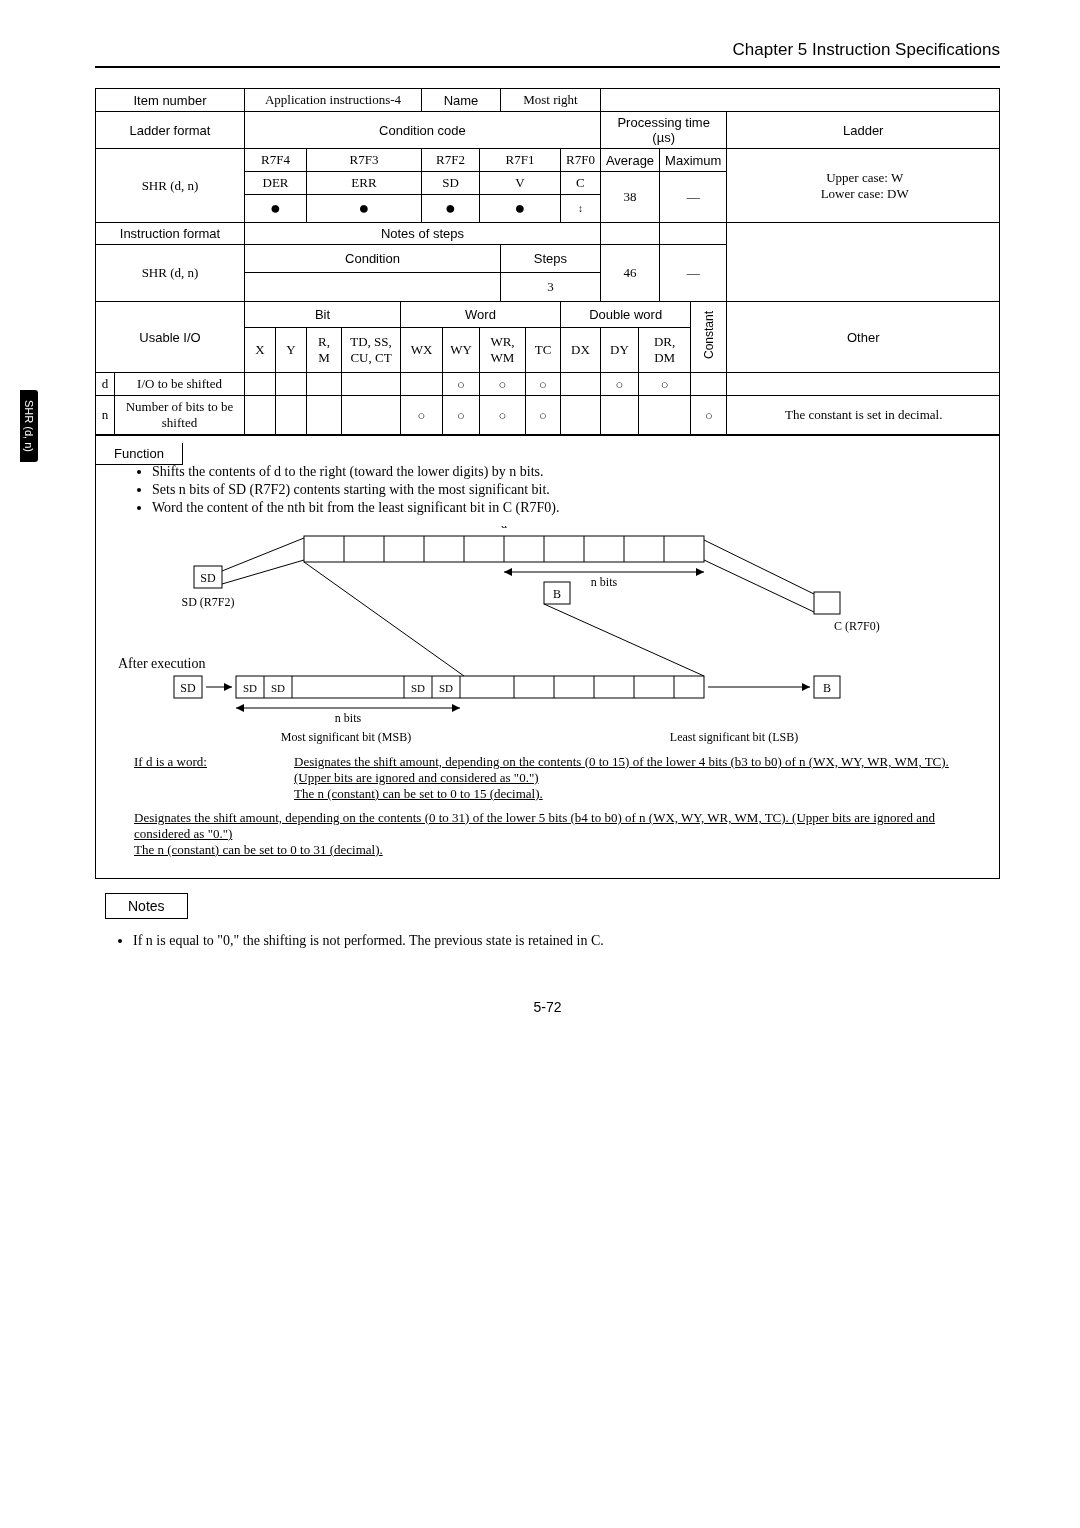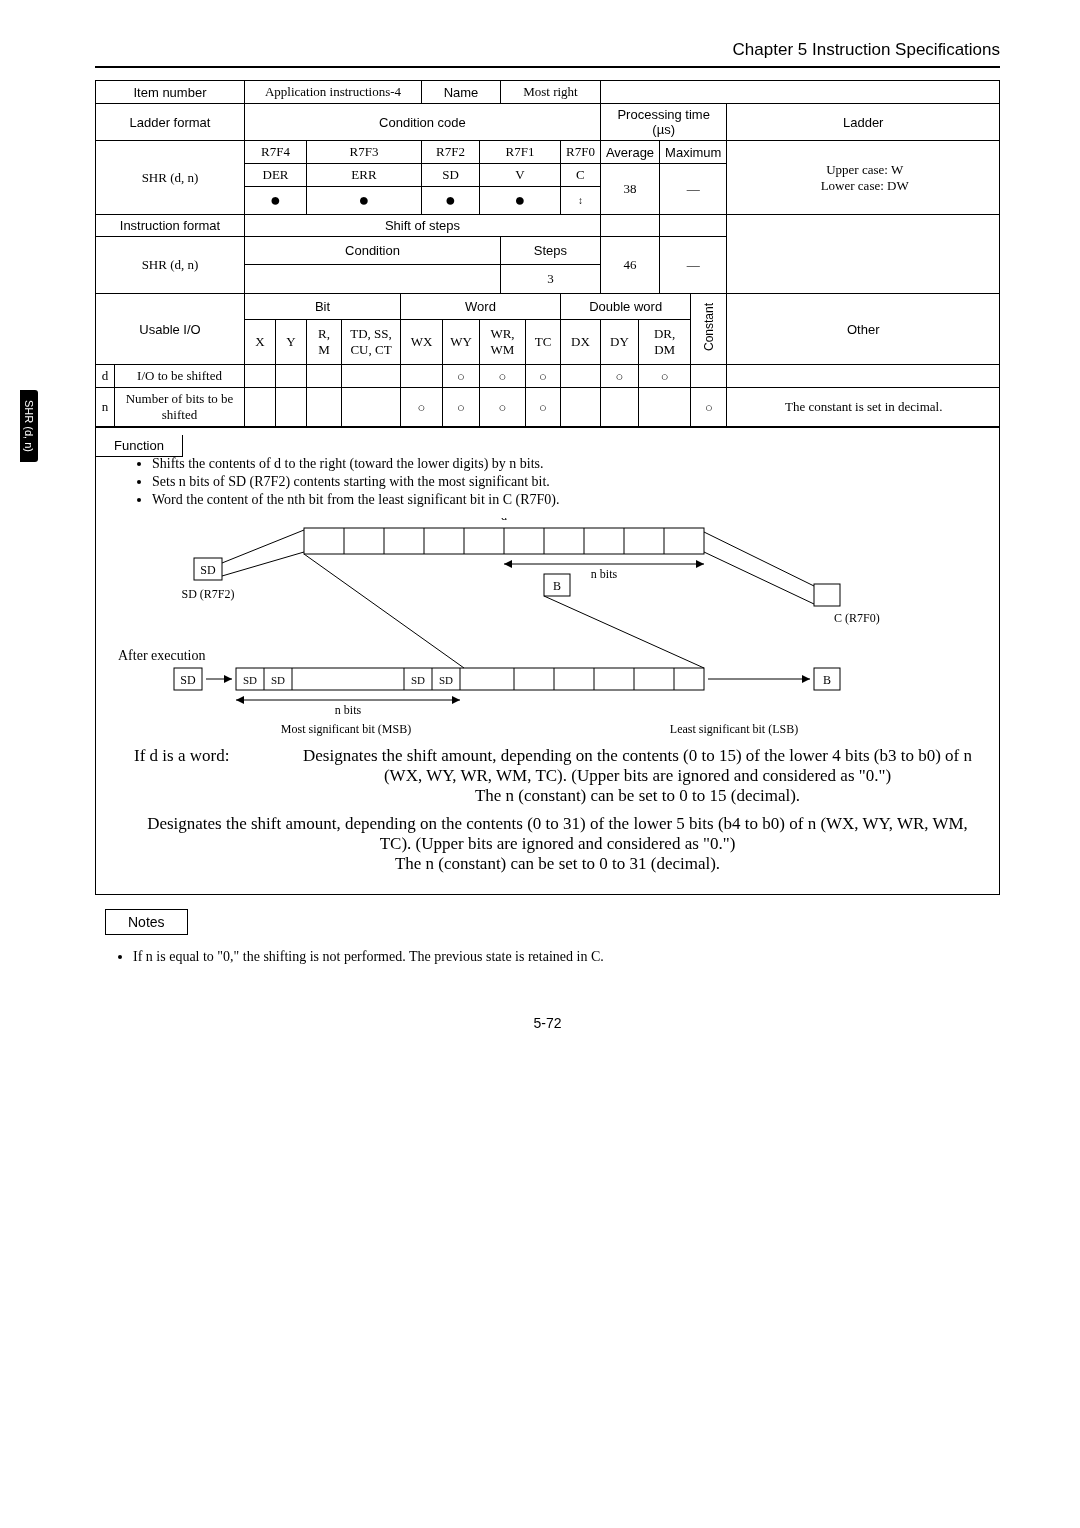--- a/index.html
+++ b/index.html
@@ -13,21 +13,21 @@
   .page {
     padding: 40px 80px 60px 95px;
     position: relative;
   }
   .header {
     border-bottom: 2px solid black;
     text-align: right;
     font-family: Arial, sans-serif;
     font-size: 17px;
     padding-bottom: 6px;
-    margin-bottom: 12px;
+    margin-bottom: 20px;
   }
   .side-tab {
     position: absolute;
     left: 20px;
     top: 390px;
     background: black;
     color: white;
     font-family: Arial, sans-serif;
     font-size: 11px;
     writing-mode: vertical-rl;
@@ -71,23 +71,23 @@
     top: -12px;
   }
   ul.bullets {
     margin: 0 0 10px 20px;
     padding-left: 18px;
   }
   ul.bullets li { margin-bottom: 2px; }
   svg.diagram {
     display: block;
   }
-  .defs-row { display: flex; margin: 8px 0 4px 20px; font-size: 17px; }
+  .defs-row { display: flex; margin: 8px 0 4px 20px; font-size: 13px; text-decoration: underline; }
   .defs-label { width: 160px; }
-  .defs-text { flex: 1; text-align: center; }
+  .defs-text { flex: 1; }
   .notes-box {
     border: 1px solid black;
     padding: 4px 22px;
     font-family: Arial, sans-serif;
     font-size: 14px;
     display: inline-block;
     margin: 14px 0 14px 10px;
   }
   .pagenum {
     text-align: center;
@@ -149,21 +149,21 @@
     <tr>
       <td colspan="2" class="dot">●</td>
       <td colspan="3" class="dot">●</td>
       <td colspan="2" class="dot">●</td>
       <td colspan="3" class="dot">●</td>
       <td colspan="2" style="font-size:10px;">↕</td>
     </tr>
 
     <tr>
       <td colspan="3" class="sans">Instruction format</td>
-      <td colspan="12" class="sans">Shift of steps</td>
+      <td colspan="12" class="sans">Notes of steps</td>
       <td colspan="3" style="border-top:none;border-bottom:none;"></td>
       <td colspan="2" style="border-top:none;border-bottom:none;"></td>
       <td style="border:none;border-right:1px solid black;"></td>
     </tr>
 
     <tr>
       <td colspan="3" rowspan="2" style="height:50px;">SHR (d, n)</td>
       <td colspan="8" class="sans">Condition</td>
       <td colspan="4" class="sans">Steps</td>
       <td colspan="3" rowspan="2">46</td>

